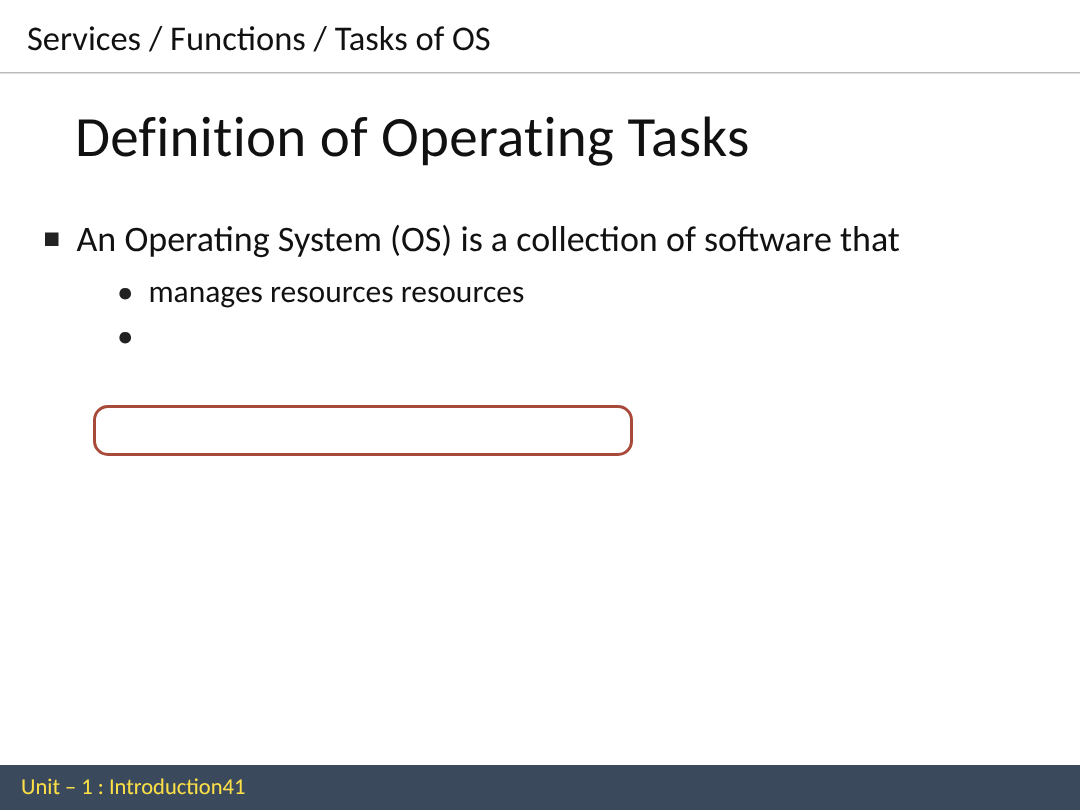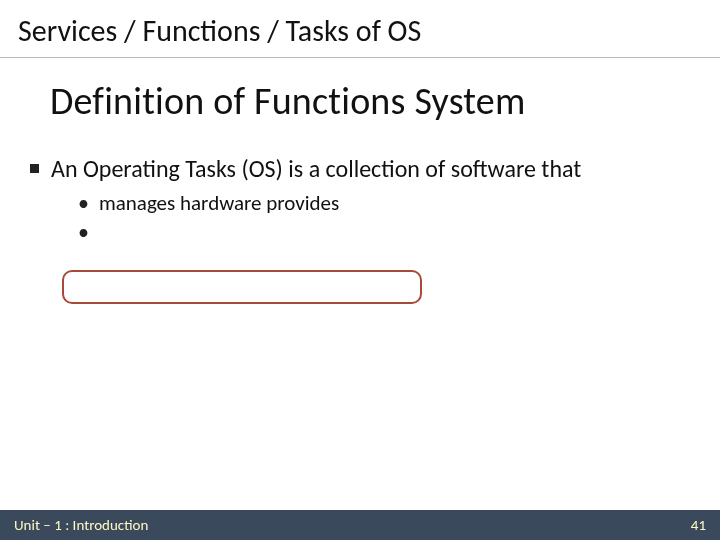--- a/index.html
+++ b/index.html
@@ -9,21 +9,21 @@
     font-family: Calibri, "Segoe UI", Arial, sans-serif;
     position: relative;
     background: #fff;
     overflow: hidden;
   }
   .header {
     padding: 12px 18px 8px 18px;
     border-bottom: 1px solid #bbb;
   }
   .header-title {
-    font-size: 30px;
+    font-size: 23px;
     font-weight: 400;
     color: #111;
   }
   .body-area {
     padding: 20px 30px 0 50px;
   }
   .main-title {
     font-size: 38px;
     font-weight: 400;
     color: #111;
@@ -79,50 +79,50 @@
     width: 360px;
     height: 34px;
     pointer-events: none;
   }
   .footer {
     position: absolute;
     bottom: 0;
     left: 0;
     right: 0;
     background: #3a4a5c;
-    color: #fef9c3;
+    color: #fde047;
     height: 30px;
     display: flex;
     align-items: center;
     font-size: 15px;
     padding: 0 14px;
   }
   .footer-left { flex: 0 0 auto; }
-  .footer-center { flex: 1 1 auto; text-align: right; }
+  .footer-center { flex: 1 1 auto; text-align: left; }
   .footer-right { flex: 0 0 auto; }
 </style>
 </head>
 <body>
 
 <div class="header">
   <div class="header-title">Services / Functions / Tasks of OS</div>
 </div>
 
 <div class="body-area">
-  <div class="main-title">Definition of Functions System</div>
+  <div class="main-title">Definition of Operating Tasks</div>
 
   <div class="bullet-row">
     <div class="square-bullet"></div>
-    <div class="bullet-text">An Operating Tasks (OS) is a collection of software that</div>
+    <div class="bullet-text">An Operating System (OS) is a collection of software that</div>
   </div>
 
   <div class="sub-list">
     <div class="sub-row">
       <div class="dot-bullet">•</div>
-      <div class="sub-text">manages hardware provides</div>
+      <div class="sub-text">manages resources resources</div>
     </div>
     <div class="sub-row">
       <div class="dot-bullet">•</div>
     </div>
   </div>
 </div>
 
 <div class="highlight-box"></div>
 
 <div class="footer">

